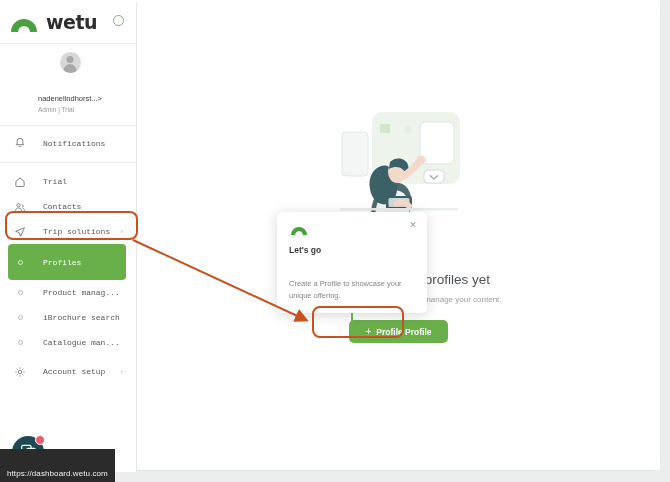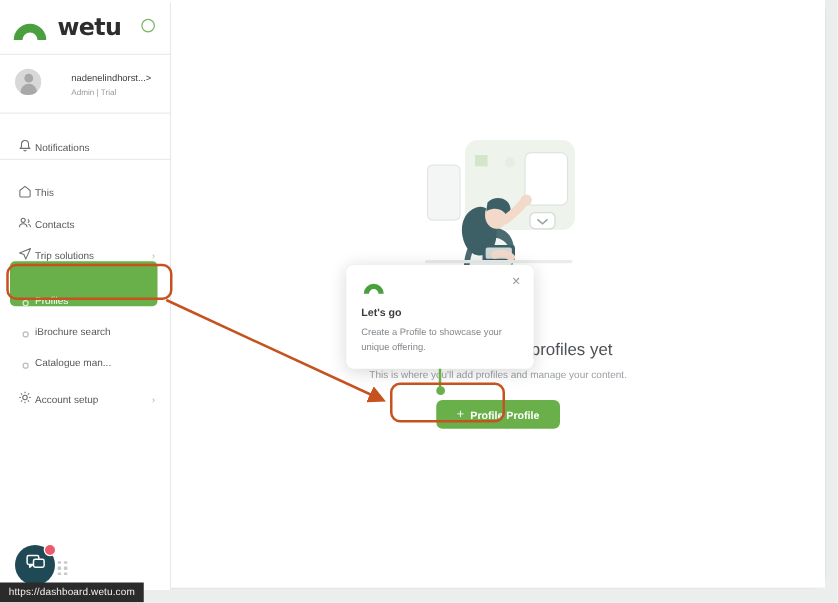--- a/index.html
+++ b/index.html
@@ -71,21 +71,22 @@
     height: 1px;
     background: #ececec;
     margin: 3px 0 0 0;
   }
 
   
   .user-block {
     display: flex;
     align-items: center;
     padding: 8px 8px 8px 12px;
-    gap: 24px;
+    gap: 14px;
+    flex-direction: column;
   }
   .avatar {
     width: 21px; height: 21px;
     border-radius: 50%;
     background: #d8d8d8;
     flex: 0 0 auto;
     position: relative;
     overflow: hidden;
   }
   .avatar::before {
@@ -119,25 +120,26 @@
     color: #9a9a9a;
     line-height: 1.3;
     margin-top: 1px;
   }
 
   
   .nav { padding-top: 2px; }
   .nav-row {
     position: relative;
     display: flex;
-    align-items: flex-end;
+    align-items: center;
     height: 25px;
     padding-left: 14px;
-    gap: 2px;
+    gap: 17px;
     cursor: pointer;
+    font-family: Liberation Mono, monospace;
   }
   .nav-row .lbl {
     font-size: 8px;
     color: #55585c;
     white-space: nowrap;
     overflow: hidden;
     text-overflow: ellipsis;
   }
   .nav-ico {
     width: 12px; height: 12px;
@@ -303,21 +305,21 @@
   .popup-title {
     font-size: 8.5px;
     font-weight: 700;
     color: #3a3d40;
     margin-top: 9px;
   }
   .popup-body {
     font-size: 7.5px;
     color: #83888c;
     line-height: 1.55;
-    margin-top: 5px;
+    margin-top: 23px;
   }
   .popup-pointer {
     position: absolute;
     left: 74px;
     top: 100%;
     width: 2px;
     height: 18px;
     background: #6ab04a;
   }
   .popup-pointer::after {
@@ -374,21 +376,21 @@
     display: block;
   }
 
   
   .status-url {
     position: absolute;
     left: 0; bottom: 0;
     background: #2b2b2b;
     color: #f0f0f0;
     font-size: 8px;
-    padding: 3px 7px 4px 7px;
+    padding: 20px 7px 4px 7px;
     font-family: "Liberation Sans", sans-serif;
     letter-spacing: 0.1px;
     margin-top: 20px;
   }
 </style>
 </head>
 <body>
 
 <div id="app">
 
@@ -431,21 +433,21 @@
       </div>
 
       <div class="sidebar-sep" style="margin:4px 0 6px 0"></div>
 
       <div class="nav-row">
         <span class="nav-ico">
           <svg viewBox="0 0 14 14" width="12" height="12">
               <path d="M2.2 6.3 7 2.4l4.8 3.9v5.2a.8.8 0 0 1-.8.8H3a.8.8 0 0 1-.8-.8Z" fill="none" stroke="#6b7075" stroke-width="1"></path>
             </svg>
         </span>
-        <span class="lbl">This</span>
+        <span class="lbl">Trial</span>
       </div>
 
       <div class="nav-row">
         <span class="nav-ico">
           <svg viewBox="0 0 14 14" width="12" height="12">
               <circle cx="5.3" cy="5" r="1.9" fill="none" stroke="#6b7075" stroke-width="1"></circle>
               <path d="M1.8 11.4c0-2 1.6-3.2 3.5-3.2s3.5 1.2 3.5 3.2" fill="none" stroke="#6b7075" stroke-width="1"></path>
               <path d="M9.6 4.1a1.7 1.7 0 0 1 0 3.2M10.2 8.6c1.2.3 2 1.3 2 2.8" fill="none" stroke="#6b7075" stroke-width="1"></path>
             </svg>
         </span>
@@ -463,20 +465,26 @@
       </div>
 
 
       <div class="nav-row active">
         <span class="bullet">
             <i></i>
           </span>
         <span class="lbl">Profiles</span>
       </div>
 
+      <div class="nav-row">
+        <span class="bullet">
+            <i></i>
+          </span>
+        <span class="lbl">Product manag...</span>
+      </div>
 
       <div class="nav-row">
         <span class="bullet">
             <i></i>
           </span>
         <span class="lbl">iBrochure search</span>
       </div>
 
       <div class="nav-row">
         <span class="bullet">

